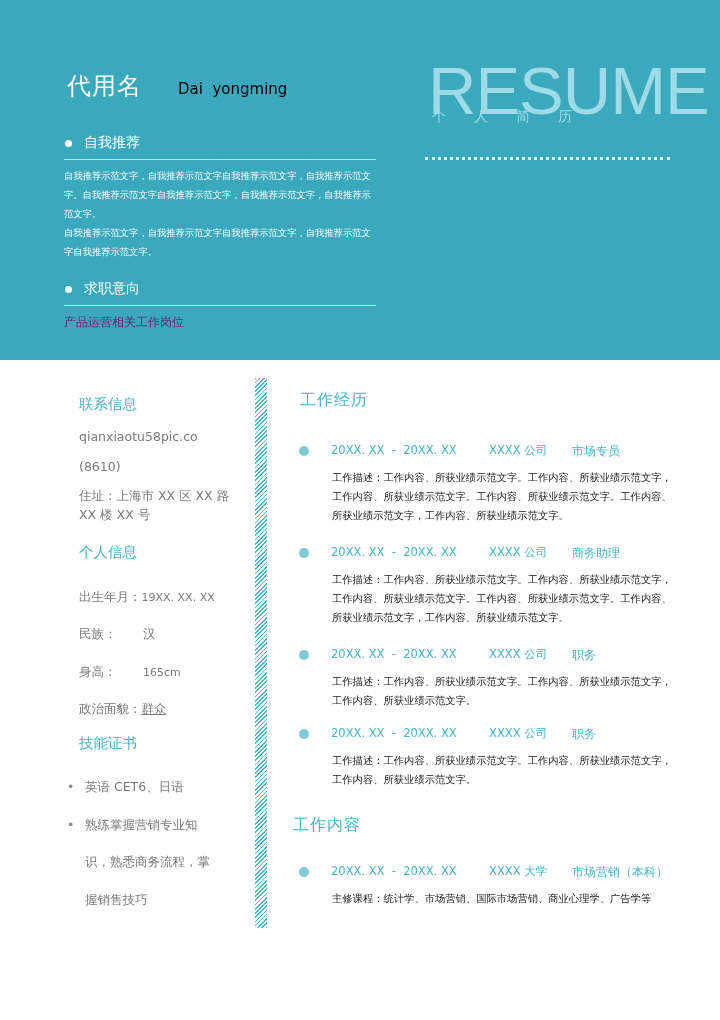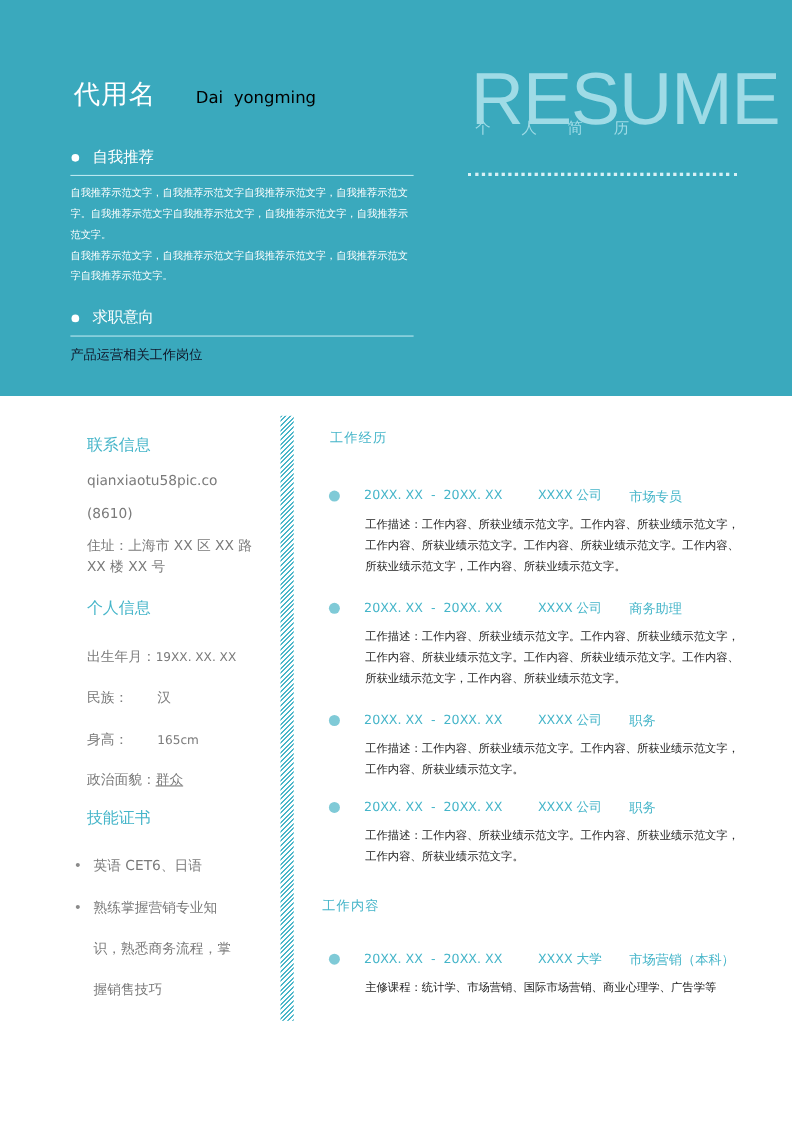--- a/index.html
+++ b/index.html
@@ -10,29 +10,29 @@
   .name-en { position:absolute; left:178px; top:80px; font-size:15px; color:#000000; }
   .resume-word { position:absolute; left:428px; top:52px; font-family:"Liberation Sans", sans-serif;
                  font-size:67px; color:#9fdbe6; letter-spacing:-1px; font-weight:normal; }
   .resume-sub { position:absolute; left:432px; top:108px; font-size:14px; color:#9fdbe6; letter-spacing:28px; }
   .dotline { position:absolute; left:425px; top:157px; width:245px; border-top:3px dotted #d7f0f5; }
   .hsec { position:absolute; left:64px; width:312px; }
   .hsec .title { display:flex; align-items:center; color:#ffffff; font-size:14px; height:22px; }
   .hsec .dot { width:7px; height:7px; border-radius:50%; background:#ffffff; margin-right:12px; margin-left:1px; }
   .hsec .rule { border-top:1.5px solid #b8e7ef; margin-top:5px; }
   .hsec .para { color:#ffffff; font-size:9.3px; line-height:19px; margin-top:6px; }
-  .hsec .line { color:#0f172a; font-size:12px; margin-top:8px; }
+  .hsec .line { color:#701a75; font-size:12px; margin-top:8px; }
   .ltitle { position:absolute; left:79px; color:#45b5c9; font-size:14.5px; }
   .ltext { position:absolute; left:79px; color:#7a7a7a; font-size:12.5px; line-height:20px; }
   .ltext .lab { display:inline-block; }
   .skill { position:absolute; left:67px; color:#7a7a7a; font-size:12.5px; }
   .skill .b { display:inline-block; width:18px; color:#8a8a8a; }
   .stripe { position:absolute; left:255px; top:378px; width:12px; height:550px;
             background:repeating-linear-gradient(135deg, #4cb6c9 0px, #4cb6c9 1.2px, #ffffff 1.2px, #ffffff 3px); }
-  .rtitle { position:absolute; color:#45b5c9; font-size:12px; letter-spacing:1px; }
+  .rtitle { position:absolute; color:#45b5c9; font-size:16px; letter-spacing:1px; }
   .job { position:absolute; left:297px; width:380px; }
   .job .head { position:relative; height:20px; color:#45b5c9; font-size:11.5px; }
   .job .jdot { position:absolute; left:2px; top:5px; width:10px; height:10px; border-radius:50%; background:#7fcad7; }
   .job .dates { position:absolute; left:34px; top:2px; }
   .job .org { position:absolute; left:192px; top:2px; }
   .job .pos { position:absolute; left:275px; top:2px; font-size:12px; }
   .job .desc { margin-left:35px; margin-top:7px; font-size:10.3px; line-height:19px; color:#222222; width:340px; }
 </style>
 </head>
 <body>

